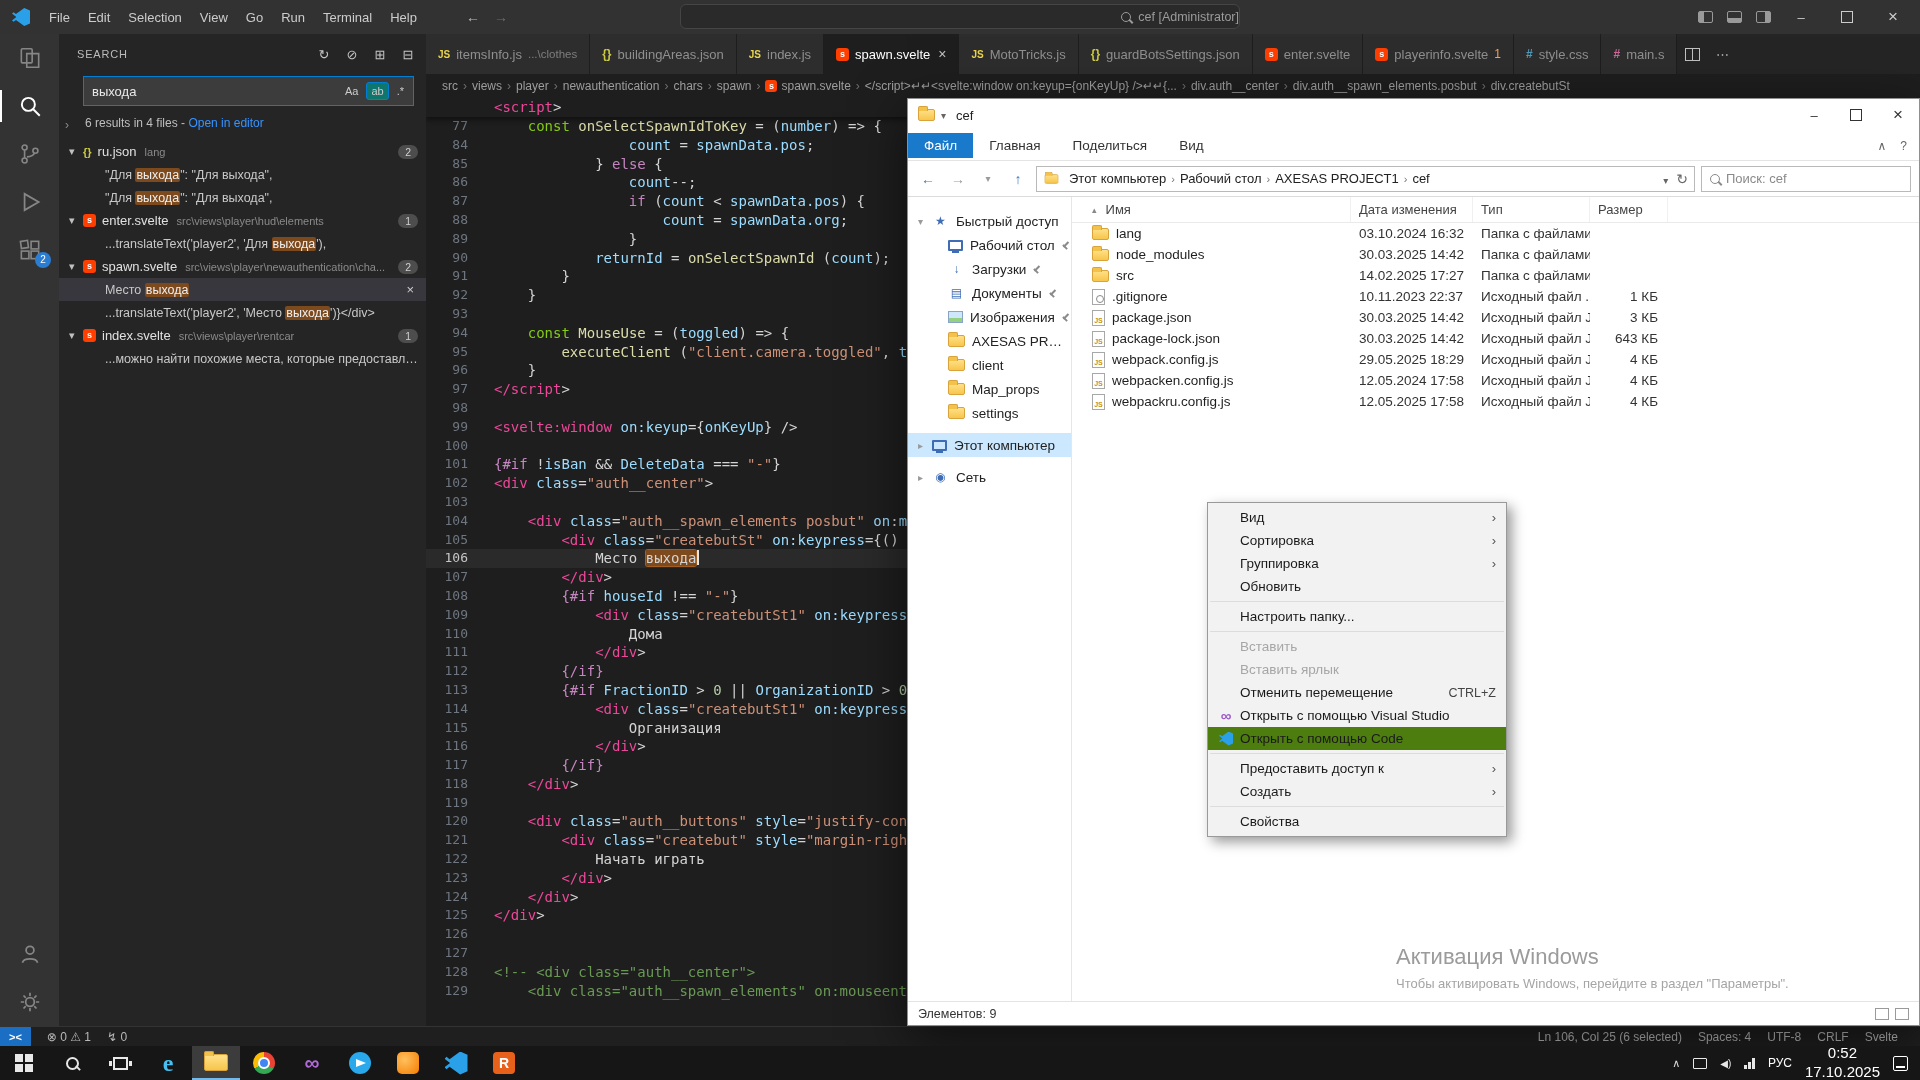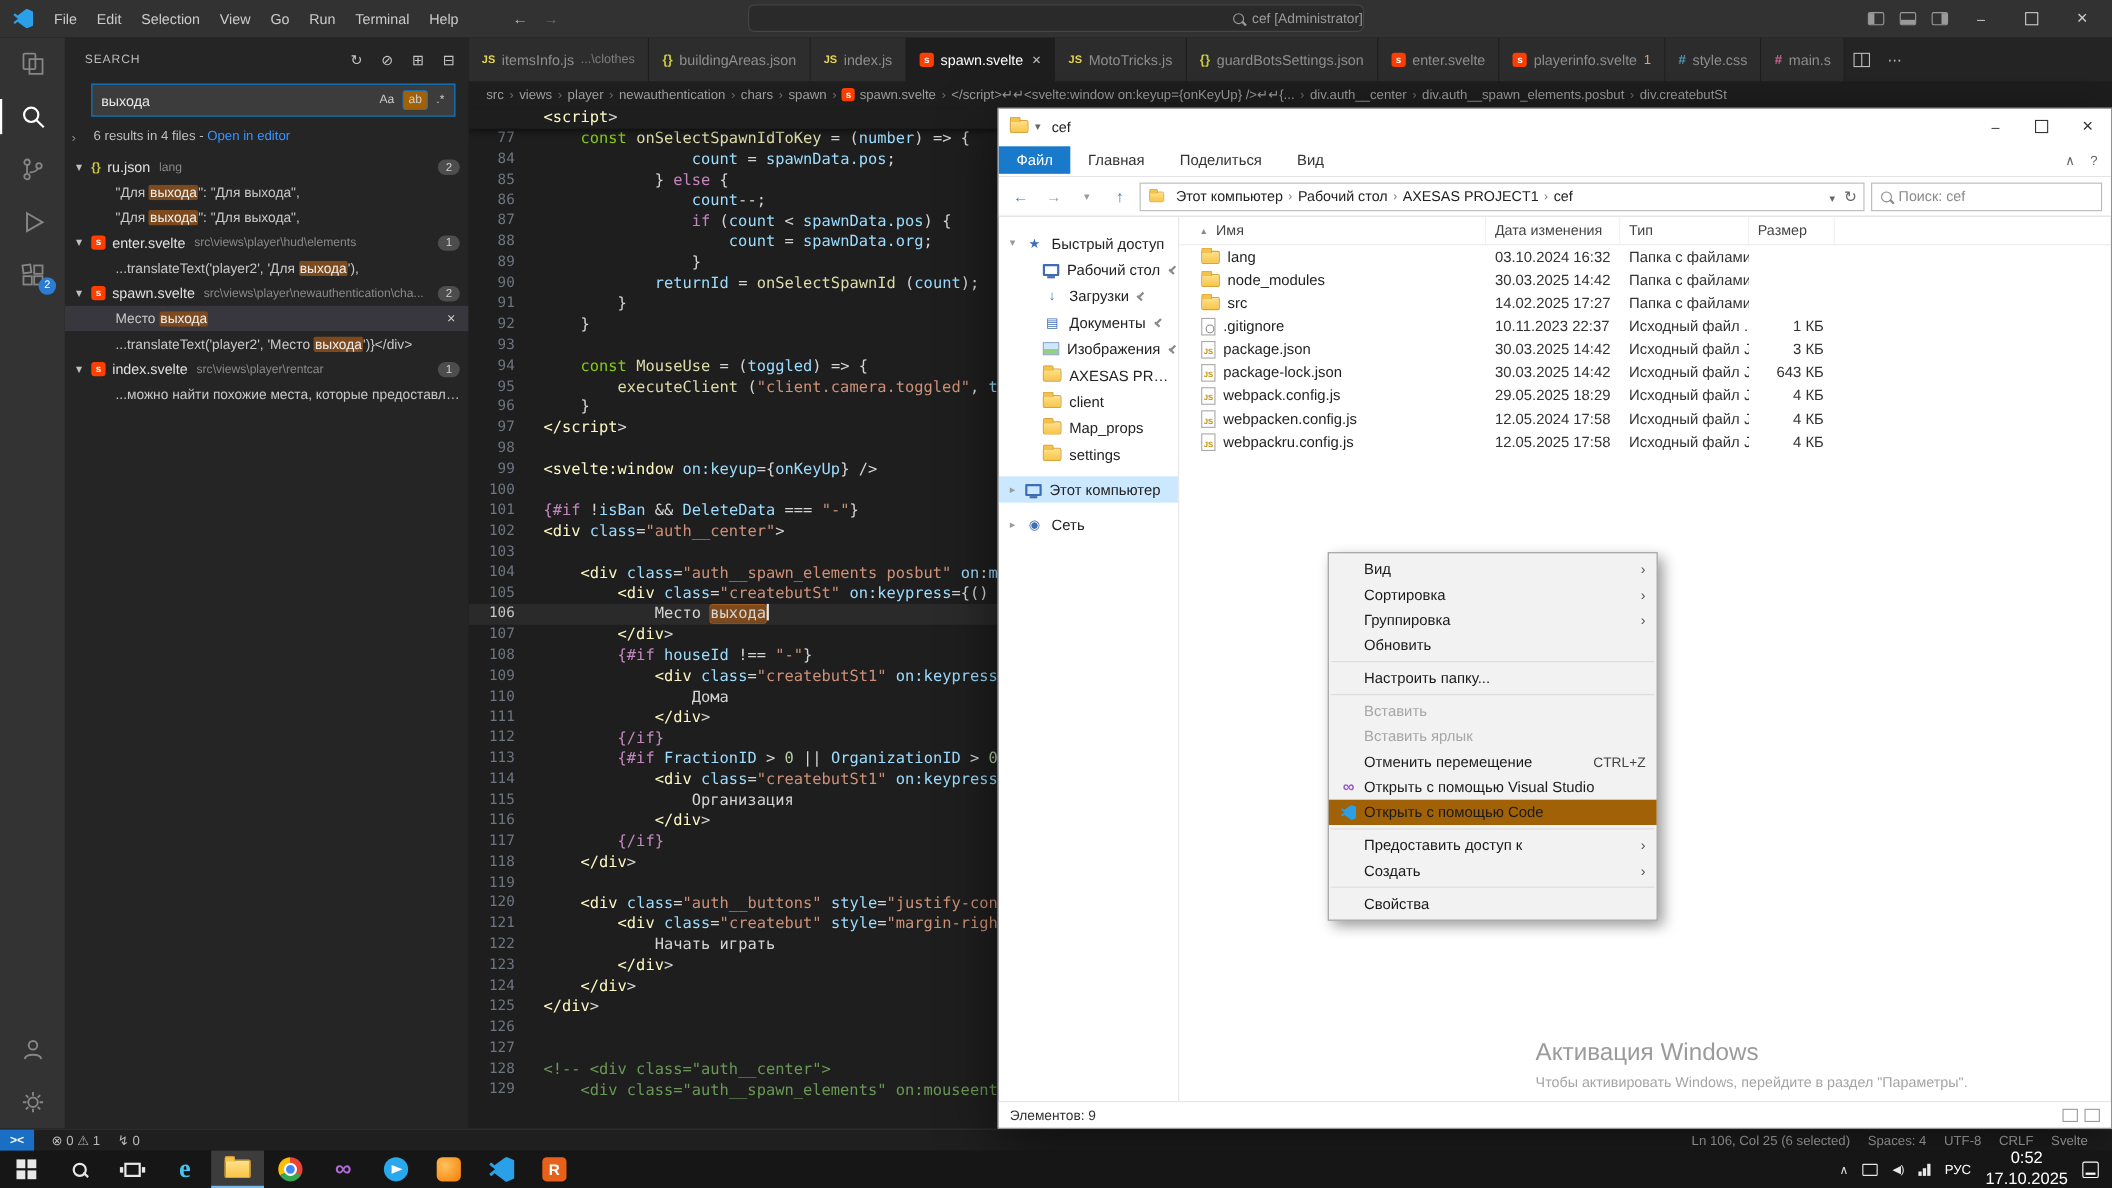--- a/index.html
+++ b/index.html
@@ -45,21 +45,21 @@
 .sidebar{position:absolute;left:59px;top:34px;width:367px;height:992px;background:#252526;z-index:4;overflow:hidden}
 .sb-header{display:flex;align-items:center;padding:10px 8px 6px 18px}
 .sb-title{font-size:11px;letter-spacing:.8px;color:#bbbbbb}
 .sb-actions{margin-left:auto;display:flex;gap:8px;color:#c5c5c5;font-size:13px}
 .s-act{width:20px;height:20px;display:flex;align-items:center;justify-content:center;border-radius:4px}
 .replace-chev{position:absolute;left:6px;top:84px;color:#8a8a8a;font-size:12px}
 .searchbox{margin:6px 12px 0 24px;height:30px;background:#3c3c3c;border:1px solid #007fd4;display:flex;align-items:center;padding:0 4px 0 8px}
 .search-input{flex:1;min-width:0;background:transparent;border:none;outline:none;color:#e8e8e8;font-size:13px;font-family:"Liberation Sans",sans-serif}
 .toggles{display:flex;gap:3px;align-items:center}
 .toggle{font-size:11px;color:#cccccc;padding:2px 4px;border-radius:3px;border:1px solid transparent}
-.toggle.on{background:#a16207;border-color:#007fd4}
+.toggle.on{background:#0f766e;border-color:#007fd4}
 .sb-summary{padding:10px 12px 6px 26px;font-size:12px;color:#bfbfbf;white-space:nowrap}
 .sb-link{color:#3794ff}
 .search-tree{margin-top:4px}
 .sg-row,.sm-row{display:flex;align-items:center;height:23px;padding:0 8px 0 10px;white-space:nowrap;overflow:hidden}
 .chev{color:#c0c0c0;width:14px;flex:none;font-size:11px}
 .fic{flex:none;margin-right:6px;font-weight:bold}
 .fic-json{color:#cbcb41;font-size:11px}
 .fic-svelte{width:13px;height:13px;background:#ff3e00;color:#fff;border-radius:3px;font-size:9px;line-height:13px;text-align:center}
 .sg-name{color:#e0e0e0;margin-right:8px;flex:none}
 .sg-path{color:#8a8a8a;font-size:11px;overflow:hidden;text-overflow:ellipsis;flex:1;min-width:0}
@@ -92,21 +92,21 @@
 .crumb{display:flex;align-items:center;gap:4px;flex:none}
 .crumb-sep{color:#6e6e6e;margin:0 5px;flex:none}
 .codewrap{position:absolute;left:0;right:0;top:64px;bottom:0;overflow:hidden;font-family:"DejaVu Sans Mono",monospace;font-size:14px}
 .sticky{display:flex;height:19px;line-height:19px;background:#1e1e1e;box-shadow:0 3px 5px rgba(0,0,0,.45);position:relative;z-index:2}
 .cline{display:flex;height:18.8px;line-height:18.8px}
 .cline.cur{background:rgba(255,255,255,.055)}
 .gut{width:68px;padding-right:26px;text-align:right;color:#6e7681;flex:none;font-size:13px}
 .cline.cur .gut{color:#c6c6c6}
 .ctext{white-space:pre;color:#d4d4d4}
 .tk-kw{color:#84cc16}.tk-ctl{color:#c586c0}.tk-str{color:#ce9178}.tk-num{color:#b5cea8}
-.tk-fn{color:#dcdcaa}.tk-tag{color:#fef9c3}.tk-attr{color:#9cdcfe}.tk-var{color:#9cdcfe}
+.tk-fn{color:#dcdcaa}.tk-tag{color:#ec4899}.tk-attr{color:#9cdcfe}.tk-var{color:#9cdcfe}
 .tk-pl{color:#d4d4d4}.tk-cm{color:#6a9955}
 .find{background:#7d4a1e;border-radius:2px;box-shadow:0 0 0 1px #a35f22}
 .caret{display:inline-block;width:1.6px;height:15px;background:#e6e6e6;vertical-align:-2px;margin-left:1px}
 
 
 .statusbar{position:absolute;left:0;top:1026px;width:1920px;height:20px;background:#1f1f1f;border-top:1px solid #333;
   display:flex;align-items:center;font-size:12px;color:#b8b8b8;z-index:6}
 .sb-remote{background:#1a6fc4;color:#fff;height:20px;display:flex;align-items:center;padding:0 9px;font-size:11px;font-weight:bold;margin-right:8px}
 .sb-item{padding:0 8px;white-space:nowrap}
 .status-right{margin-left:auto;display:flex;align-items:flex-end;padding-right:14px}
@@ -168,21 +168,21 @@
 .fpage.gearp::after{content:"";position:absolute;left:3px;top:5px;width:6px;height:6px;border-radius:50%;border:1.6px solid #8a8a8a}
 .ex-status{position:absolute;left:0;right:0;bottom:0;height:24px;border-top:1px solid #e4e4e4;display:flex;align-items:center;
   padding:0 10px;font-size:12.5px;color:#333;background:#fff}
 .view-toggles{margin-left:auto;display:flex;gap:6px}
 .vt{width:14px;height:12px;border:1.4px solid #9a9a9a}
 
 
 .ctxmenu{position:absolute;left:1207px;top:502px;width:300px;background:#f2f2f2;border:1px solid #999;
   box-shadow:5px 5px 12px rgba(0,0,0,.4);padding:3px 0;z-index:40;font-size:13.5px;color:#1a1a1a}
 .cm-item{display:flex;align-items:center;height:23px;padding:0 10px 0 4px}
-.cm-item.hot{background:#a16207}
+.cm-item.hot{background:#4d7c0f}
 .cm-item.dis{color:#a6a6a6}
 .cm-icon{width:28px;flex:none;display:flex;align-items:center;justify-content:center}
 .cmi-vs{color:#9b59c8;font-weight:bold;font-size:15px}
 .cmi-vscode{width:14px;height:14px;display:block}
 .cm-label{white-space:nowrap}
 .cm-short{margin-left:auto;color:#444;font-size:12.5px}
 .cm-arrow{margin-left:auto;color:#555;font-size:13px}
 .cm-sep{height:1px;background:#dcdcdc;margin:3px 2px}
 
 

